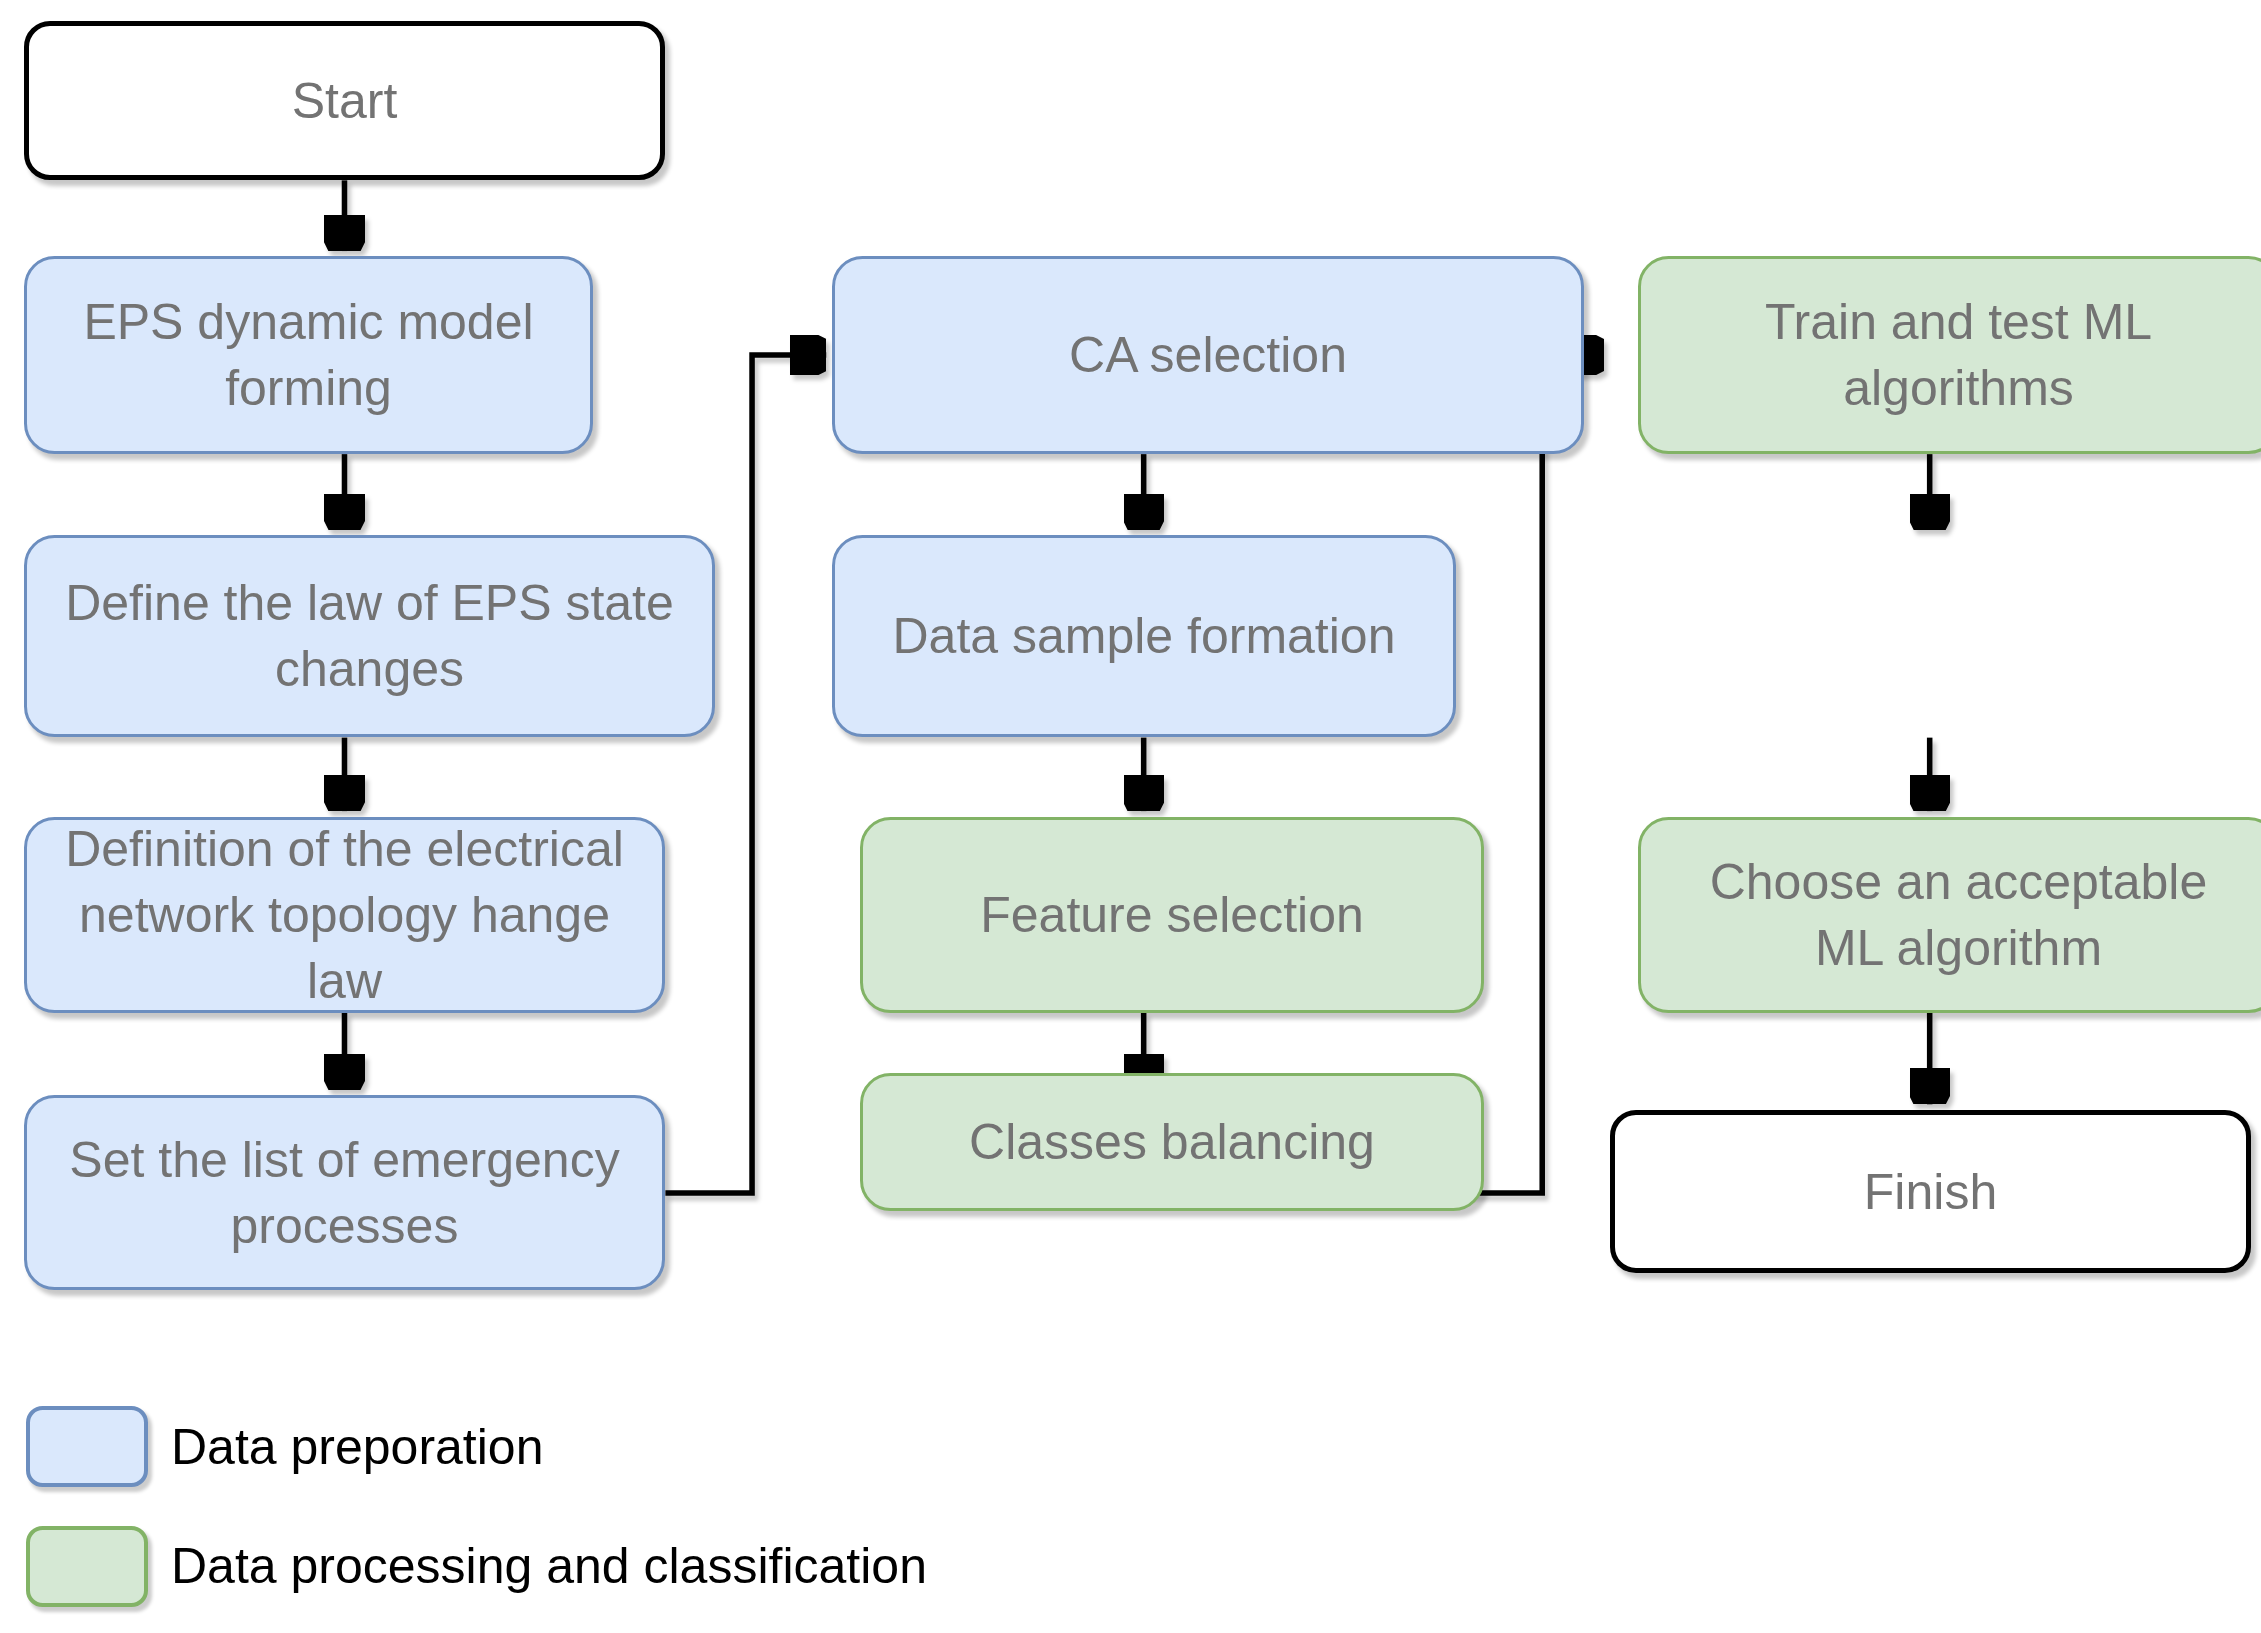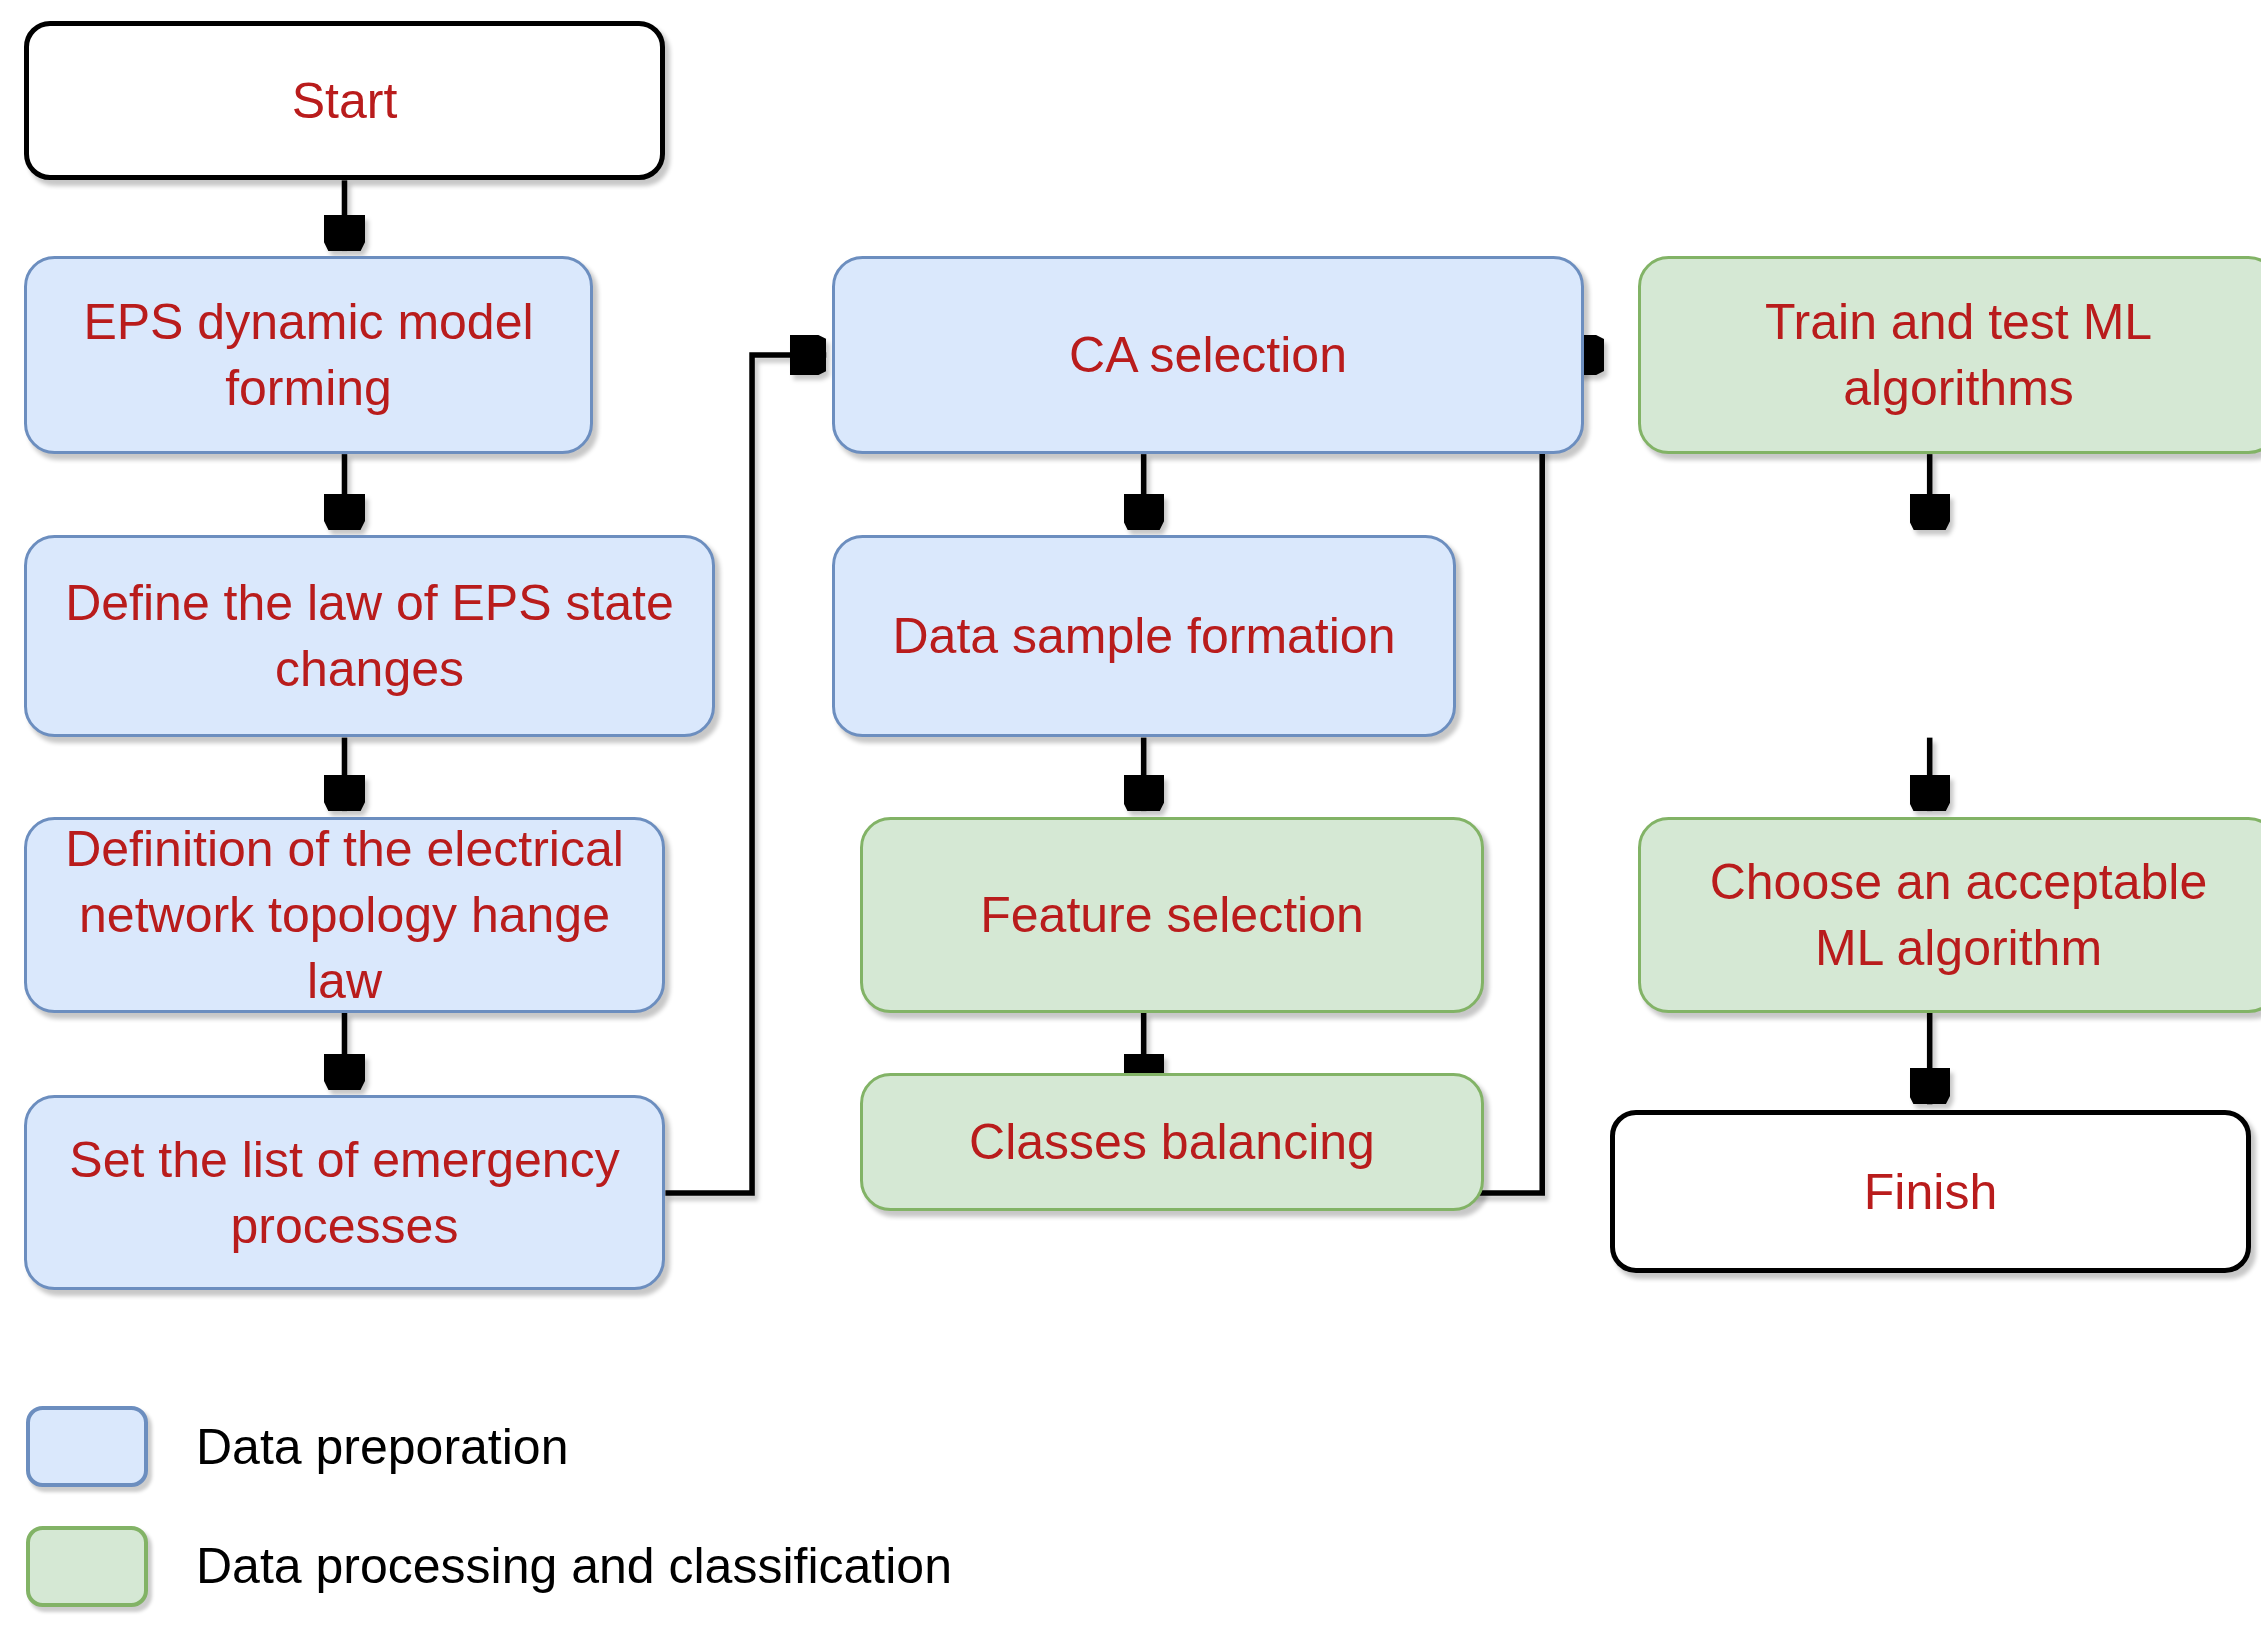--- a/index.html
+++ b/index.html
@@ -30,21 +30,21 @@
   }
   .node {
     position: absolute;
     z-index: 2;
     display: flex;
     align-items: center;
     justify-content: center;
     text-align: center;
     font-size: 50px;
     line-height: 1.32;
-    color: #b91c1c;
+    color: #737373;
     padding: 0 36px;
     box-sizing: border-box;
     border-radius: 30.5px;
     box-shadow: 4.2px 5.5px 4.2px rgba(0,0,0,0.22);
   }
   .node.terminal {
     background: #ffffff;
     border: 5.5px solid #000000;
     border-radius: 26px;
   }
@@ -73,21 +73,21 @@
   }
   .swatch.blue {
     background: #dae8fc;
     border: 4.2px solid #6c8ebf;
   }
   .swatch.green {
     background: #d5e8d4;
     border: 4.2px solid #82b366;
   }
   .legend-label {
-    margin-left: 48px;
+    margin-left: 23px;
     font-size: 50px;
     color: #000000;
     white-space: nowrap;
   }
 </style>
 </head>
 <body>
 
 <div class="canvas">
 

